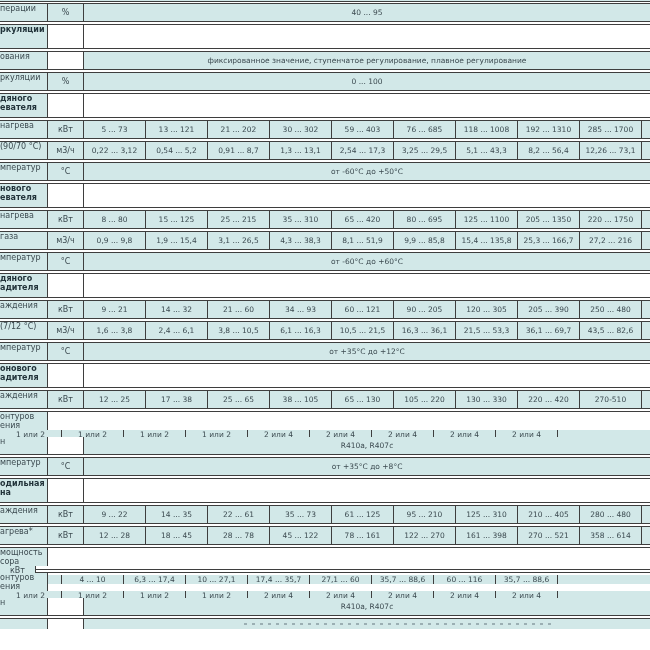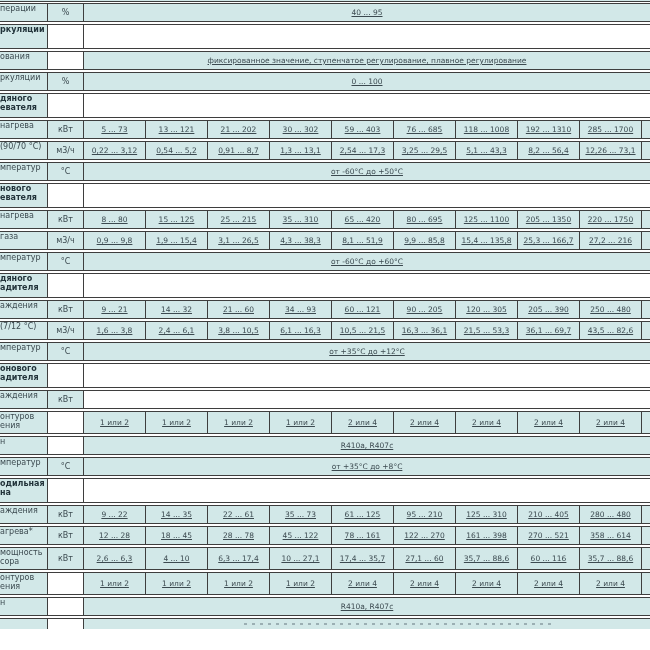--- a/index.html
+++ b/index.html
@@ -16,38 +16,38 @@
   .table{width:650px;}
   .row{
     display:flex;box-sizing:border-box;
     border-top:1px solid var(--border);
     border-bottom:1px solid var(--border);
     margin-bottom:2px;
     height:19px;
   }
   .row.sliver{height:2px;background:var(--teal);border-top:none;margin-bottom:1px;}
   .row.section{height:25px;}
-  .row.tall{height:23px;}
+  .row.tall{height:23px;flex-direction:column;}
   .row.partial{height:11px;margin-bottom:0;border-bottom:none;}
   .cell{box-sizing:border-box;}
   .label{
     width:48px;flex:none;background:var(--teal);
     border-right:1px solid var(--border);
     display:flex;flex-direction:column;justify-content:flex-start;
     line-height:9px;overflow:hidden;white-space:nowrap;
   }
   .section .label{font-weight:bold;color:#22333a;}
   .units{
     width:36px;flex:none;background:#ffffff;
     border-right:1px solid var(--border);
     display:flex;align-items:center;justify-content:center;
     overflow:hidden;
   }
   .units.filled{background:var(--teal);}
-  .data{flex:1;display:flex;min-width:0;text-decoration:underline;}
+  .data{flex:1;display:flex;min-width:0;}
   .dcell{
     width:62px;flex:none;background:var(--teal);
     border-right:1px solid var(--border);
     display:flex;align-items:center;justify-content:center;
     white-space:nowrap;overflow:hidden;font-size:7.5px;
   }
   .dspan{
     flex:1;background:var(--teal);
     display:flex;align-items:center;justify-content:center;
     white-space:nowrap;overflow:hidden;font-size:7.5px;
@@ -273,20 +273,32 @@
       <div class="cell units"></div>
       <div class="data">
         <div class="cell dwhite"></div>
       </div>
     </div>
     <div class="row">
       <div class="cell label">
         <div class="">аждения</div>
       </div>
       <div class="cell units filled">кВт</div>
+      <div class="data">
+        <div class="cell dcell">12 ... 25</div>
+        <div class="cell dcell">17 ... 38</div>
+        <div class="cell dcell">25 ... 65</div>
+        <div class="cell dcell">38 ... 105</div>
+        <div class="cell dcell">65 ... 130</div>
+        <div class="cell dcell">105 ... 220</div>
+        <div class="cell dcell">130 ... 330</div>
+        <div class="cell dcell">220 ... 420</div>
+        <div class="cell dcell">270-510</div>
+        <div class="cell dpartial"></div>
+      </div>
     </div>
     <div class="row tall">
       <div class="cell label">
         <div class="">онтуров</div>
         <div class="">ения</div>
       </div>
       <div class="cell units"></div>
       <div class="data">
         <div class="cell dcell">1 или 2</div>
         <div class="cell dcell">1 или 2</div>

